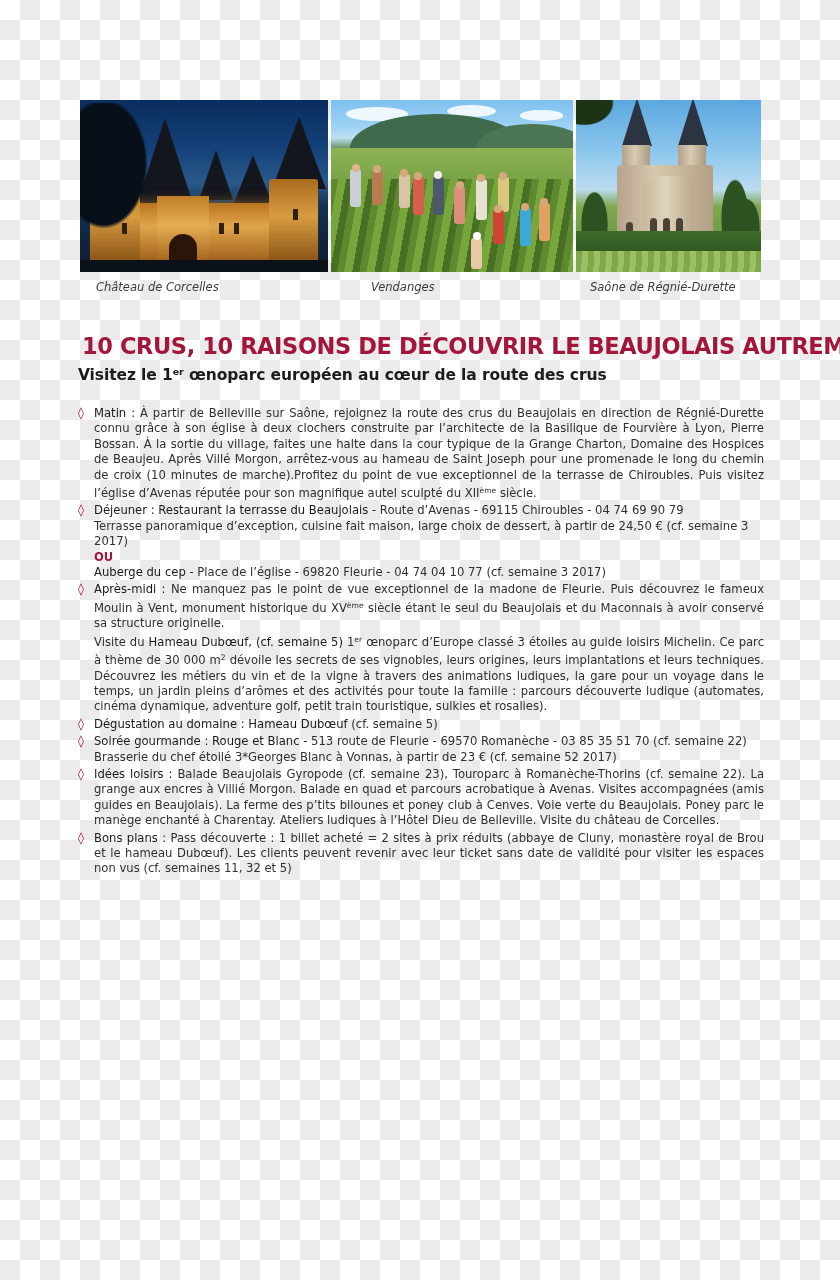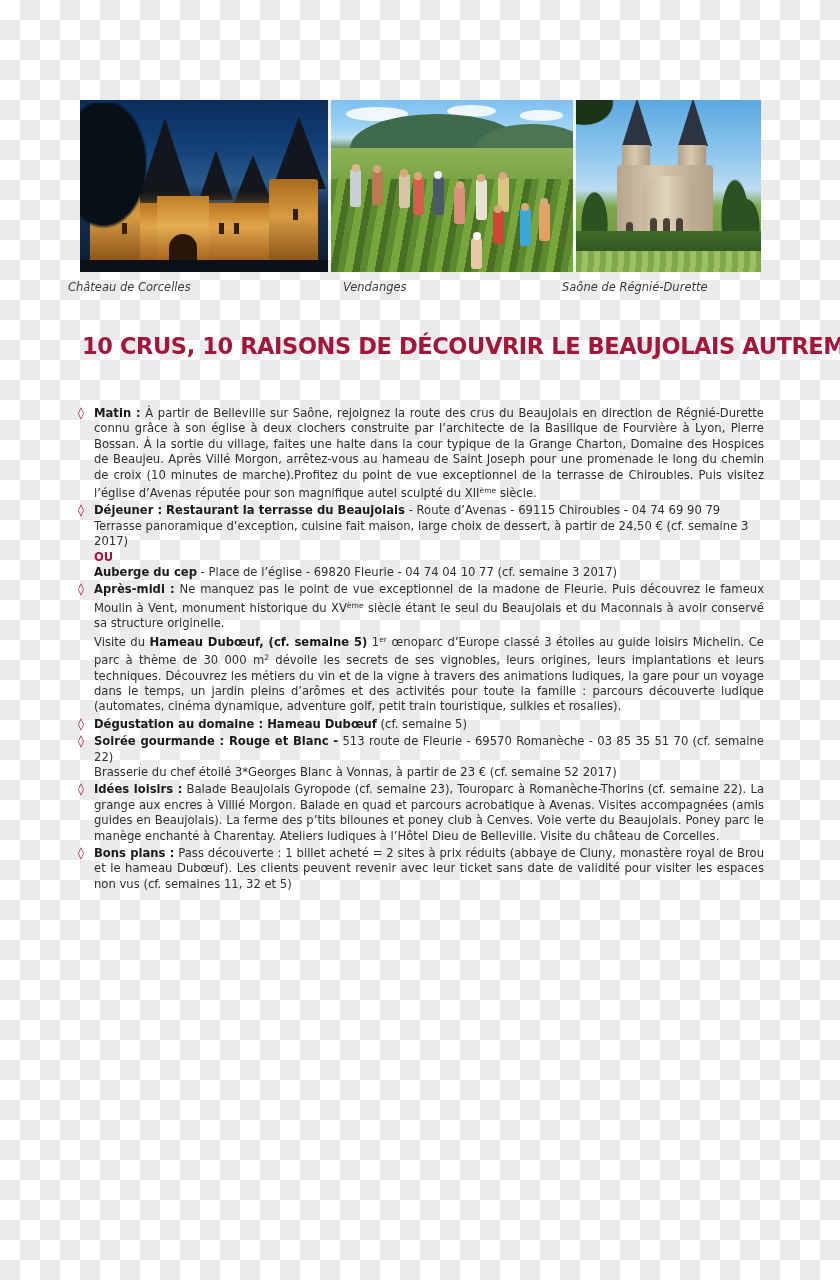--- a/index.html
+++ b/index.html
@@ -240,21 +240,21 @@
   }
   .eg-branch {
     position: absolute;
     left: 0; top: 0; width: 22%; height: 16%;
     background: radial-gradient(ellipse at 20% 10%, #1d3315 0 60%, transparent 64%);
   }
 
   
   .captions {
     position: absolute;
-    left: 68px;
+    left: 96px;
     top: 280px;
     width: 690px;
     height: 18px;
     text-align: right;
   }
   .caption {
     position: absolute;
     top: 0;
     font-family: "DejaVu Sans", sans-serif;
     font-style: italic;
@@ -315,21 +315,21 @@
   }
   .bullet {
     position: absolute;
     left: 0;
     top: 0;
     color: #a4153a;
     font-size: 12px;
     line-height: 15.4px;
   }
   .lead {
-    font-weight: bold;
+    font-weight: normal;
     color: #1a1a1a;
   }
   .red {
     color: #a4153a;
     font-weight: bold;
   }
   .no-just { text-align: left; }
   sup.ord { font-size: 7.6px; vertical-align: 4px; }
   sup.sq  { font-size: 7.6px; vertical-align: 4px; }
 </style>
@@ -413,20 +413,21 @@
     </div>
   </div>
 
   <div class="captions">
     <div class="caption c1">Château de Corcelles</div>
     <div class="caption c2">Vendanges</div>
     <div class="caption c3">Saône de Régnié-Durette</div>
   </div>
 
   <div class="title">10 CRUS, 10 RAISONS DE DÉCOUVRIR LE BEAUJOLAIS AUTREMENT</div>
+  <div class="subtitle"><span>Visitez le 1</span><sup>er</sup><span> œnoparc européen au cœur de la route des crus</span></div>
 
   <div class="content">
 
     <div class="entry">
       <span class="bullet">◊</span><span class="lead">Matin :</span><span> À partir de Belleville sur Saône, rejoignez la route des crus du Beaujolais en direction de Régnié-Durette connu grâce à son église à deux clochers construite par l’architecte de la Basilique de Fourvière à Lyon, Pierre Bossan. À la sortie du village, faites une halte dans la cour typique de la Grange Charton, Domaine des Hospices de Beaujeu. Après Villé Morgon, arrêtez-vous au hameau de Saint Joseph pour une promenade le long du chemin de croix (10 minutes de marche).Profitez du point de vue exceptionnel de la terrasse de Chiroubles. Puis visitez l’église d’Avenas réputée pour son magnifique autel sculpté du XII</span><sup class="ord">ème</sup><span> siècle.</span>
     </div>
 
     <div class="entry">
       <span class="bullet">◊</span><span class="lead">Déjeuner : Restaurant la terrasse du Beaujolais</span><span> - Route d’Avenas - 69115 Chiroubles - 04 74 69 90 79</span>
       <div class="no-just">Terrasse panoramique d’exception, cuisine fait maison, large choix de dessert, à partir de 24,50 € (cf. semaine 3 2017)</div>

